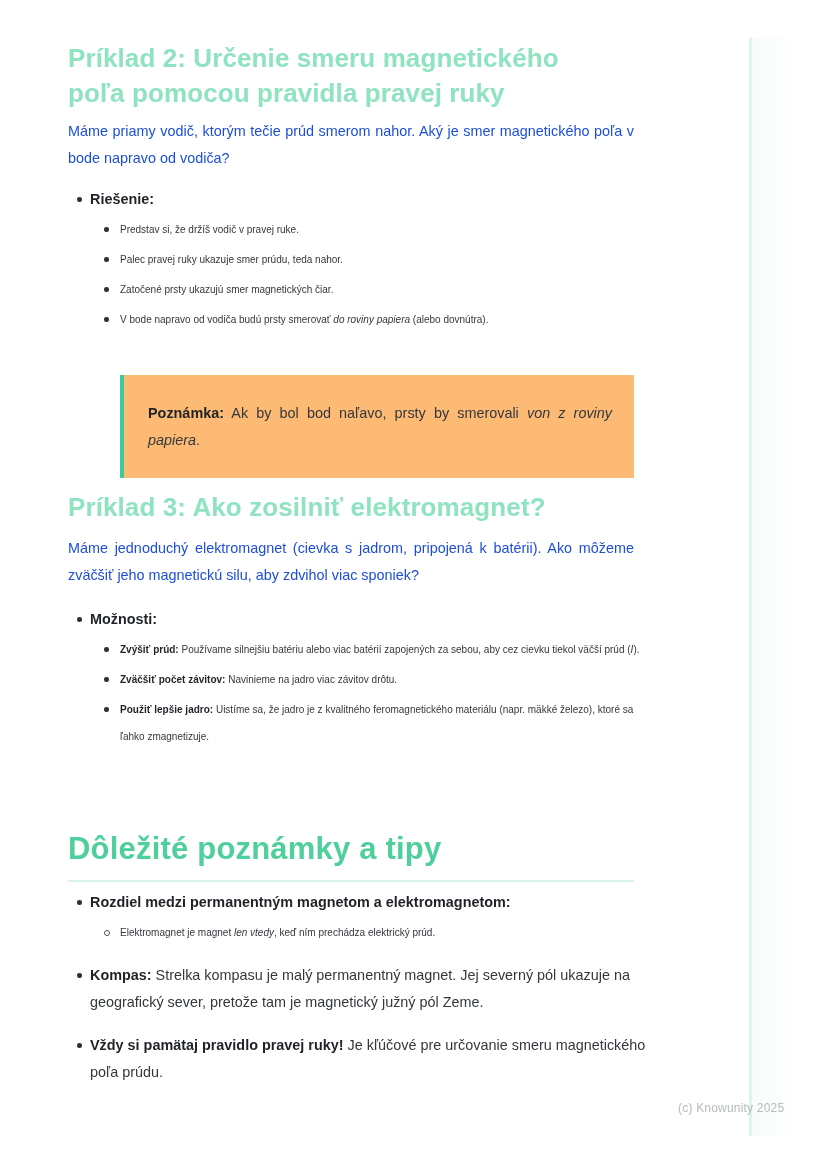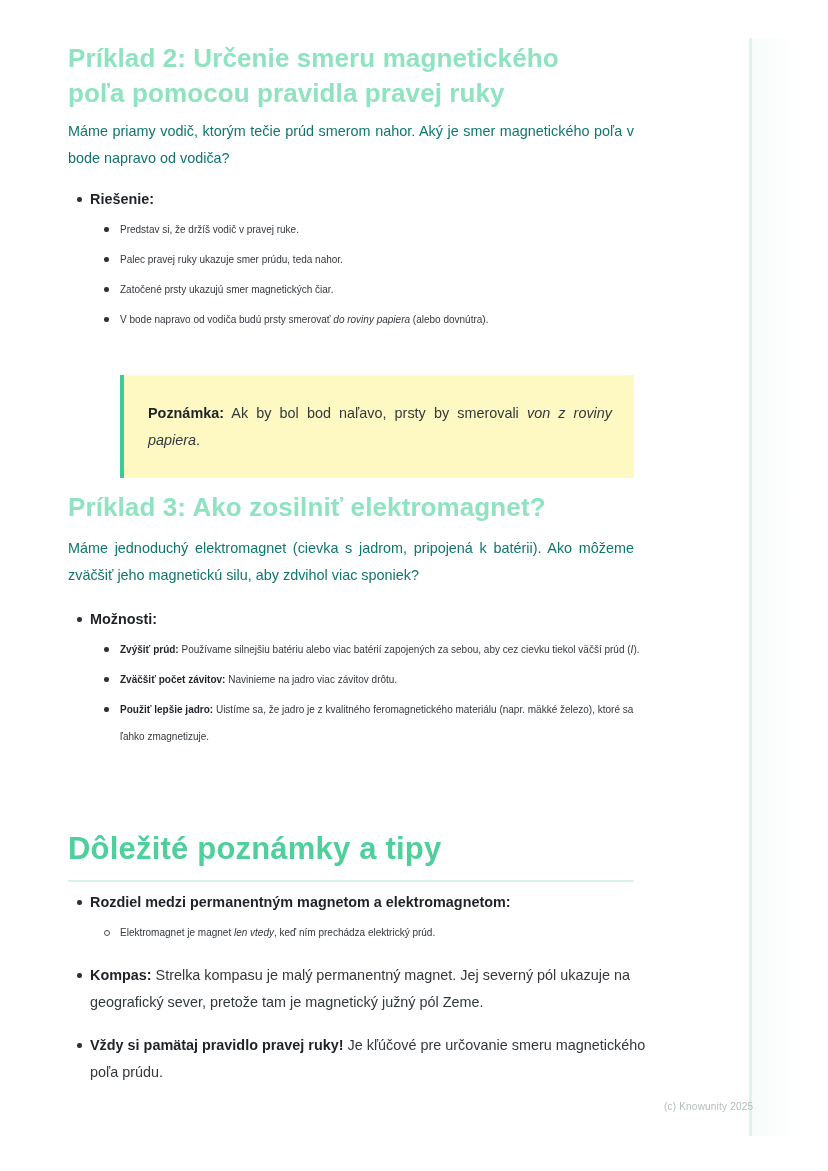--- a/index.html
+++ b/index.html
@@ -82,21 +82,21 @@
     background: #daf3e9;
     border: 0;
   }
 
   
   p.body {
     position: absolute;
     margin: 0;
     font-size: 14.4px;
     line-height: 27px;
-    color: #0f766e;
+    color: #1d4ed8;
     text-align: justify;
     text-justify: inter-word;
     width: 566px;
   }
   .p-ex2 { top: 118px; }
   .p-ex3 { top: 535px; }
 
   
   ul.lvl1 {
     position: absolute;
@@ -160,37 +160,37 @@
   ul.lvl1 > li + li { margin-top: 13px; }
   ul.lvl1.tips > li + li { margin-top: 16px; }
 
   
   .callout {
     position: absolute;
     top: 375px;
     left: 52px;
     width: 514px;
     box-sizing: border-box;
-    background: #fef9c3;
+    background: #fdba74;
     border-left: 4px solid #3fc99a;
     padding: 25px 22px 24px 24px;
     font-size: 14.4px;
     line-height: 27px;
     color: #33383d;
     text-align: justify;
     text-justify: inter-word;
   }
   .callout .lead { font-weight: 700; }
 
   
   .footer-mark {
     position: absolute;
     top: 1101px;
-    left: 664px;
-    font-size: 10px;
+    left: 678px;
+    font-size: 12px;
     color: #b3bcb8;
     letter-spacing: .2px;
     white-space: nowrap;
   }
 </style>
 </head>
 <body>
 
 <div class="page">
 

